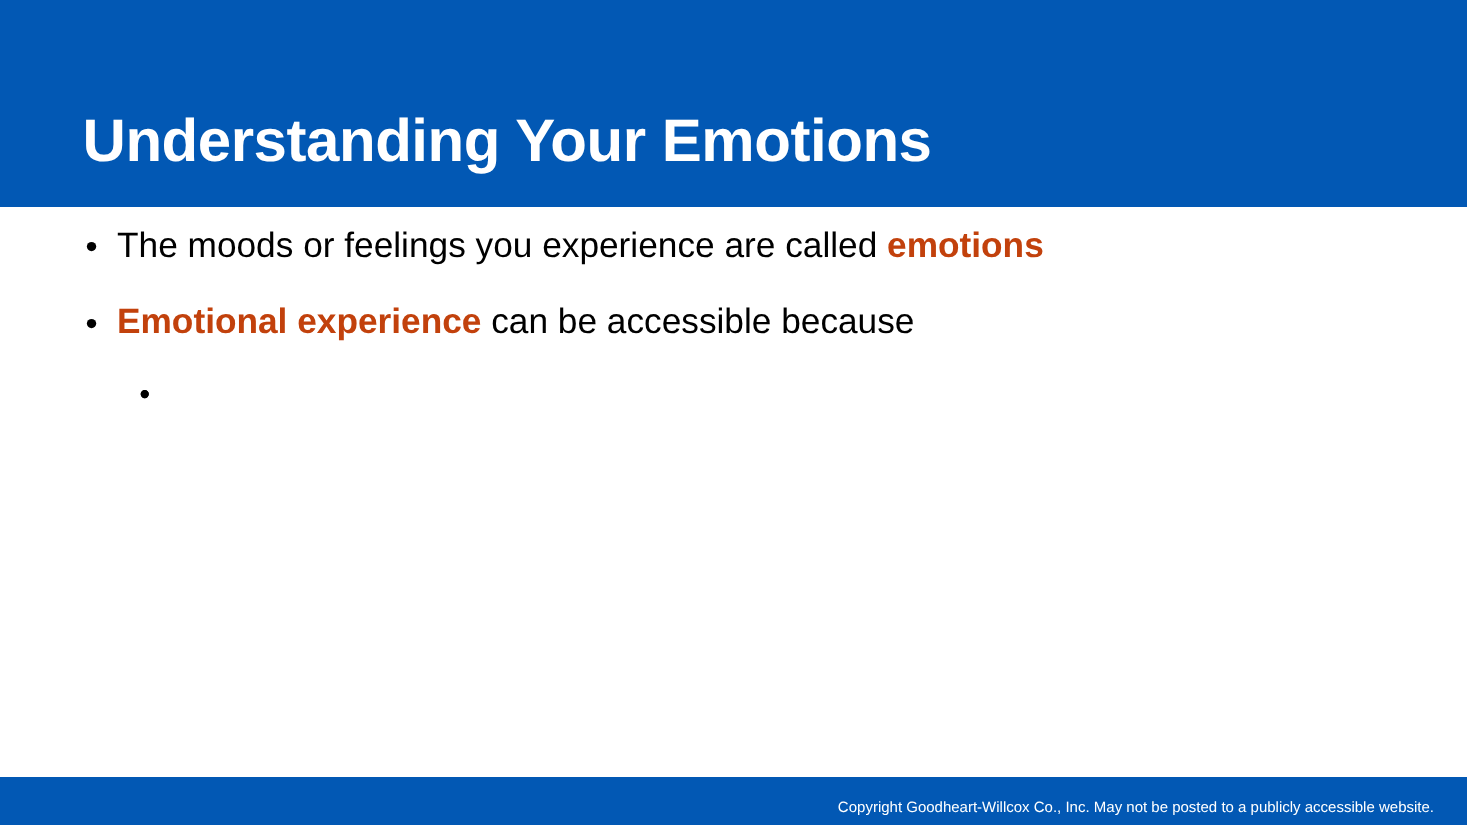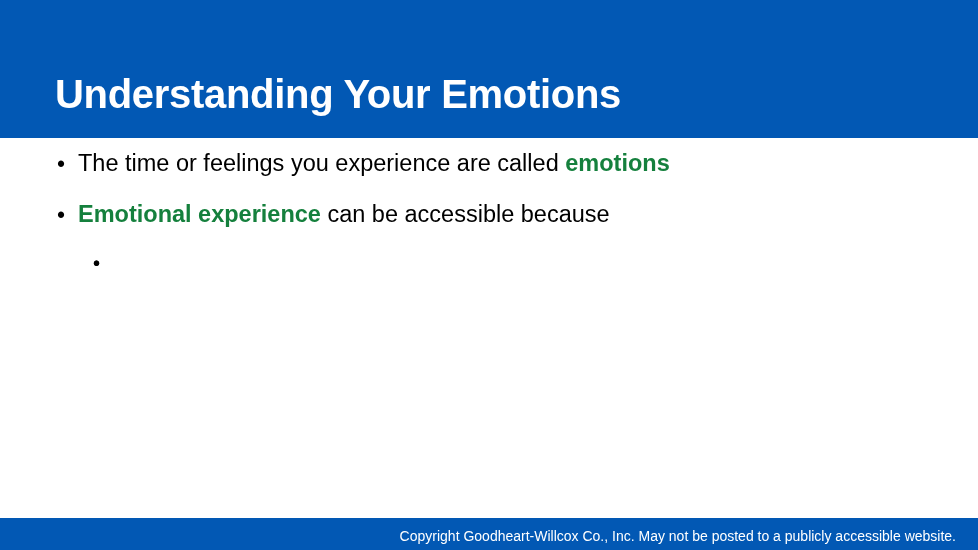--- a/index.html
+++ b/index.html
@@ -71,21 +71,21 @@
   }
   .bullet-l2 .dot {
     position: absolute;
     left: 93px;
     top: 0px;
     font-size: 20px;
     color: #000000;
     line-height: 1.2;
   }
   .accent {
-    color: #15803d;
+    color: #c2410c;
     font-weight: bold;
   }
   .footer-band {
     position: absolute;
     left: 0;
     bottom: 0;
     width: 978px;
     height: 28px;
     background: #0258b4;
   }
@@ -94,39 +94,39 @@
     left: 0;
     bottom: 28px;
     width: 978px;
     height: 4px;
     background: #0258b4;
   }
   .copyright {
     position: absolute;
     right: 12px;
     bottom: 6px;
-    font-size: 14px;
+    font-size: 10px;
     color: #ffffff;
     white-space: nowrap;
   }
 </style>
 </head>
 <body>
 
 <div class="slide">
 
   <div class="title-band"></div>
 
   <div class="slide-title">Understanding Your Emotions</div>
 
   <div class="body-area">
 
     <div class="bullet-l1">
       <span class="dot">•</span>
-      <span>The time or feelings you experience are called </span><span class="accent">emotions</span>
+      <span>The moods or feelings you experience are called </span><span class="accent">emotions</span>
     </div>
 
     <div class="bullet-l1">
       <span class="dot">•</span>
       <span class="accent">Emotional experience</span><span> can be accessible because</span>
     </div>
 
     <div class="bullet-l2">
       <span class="dot">•</span>
     </div>

